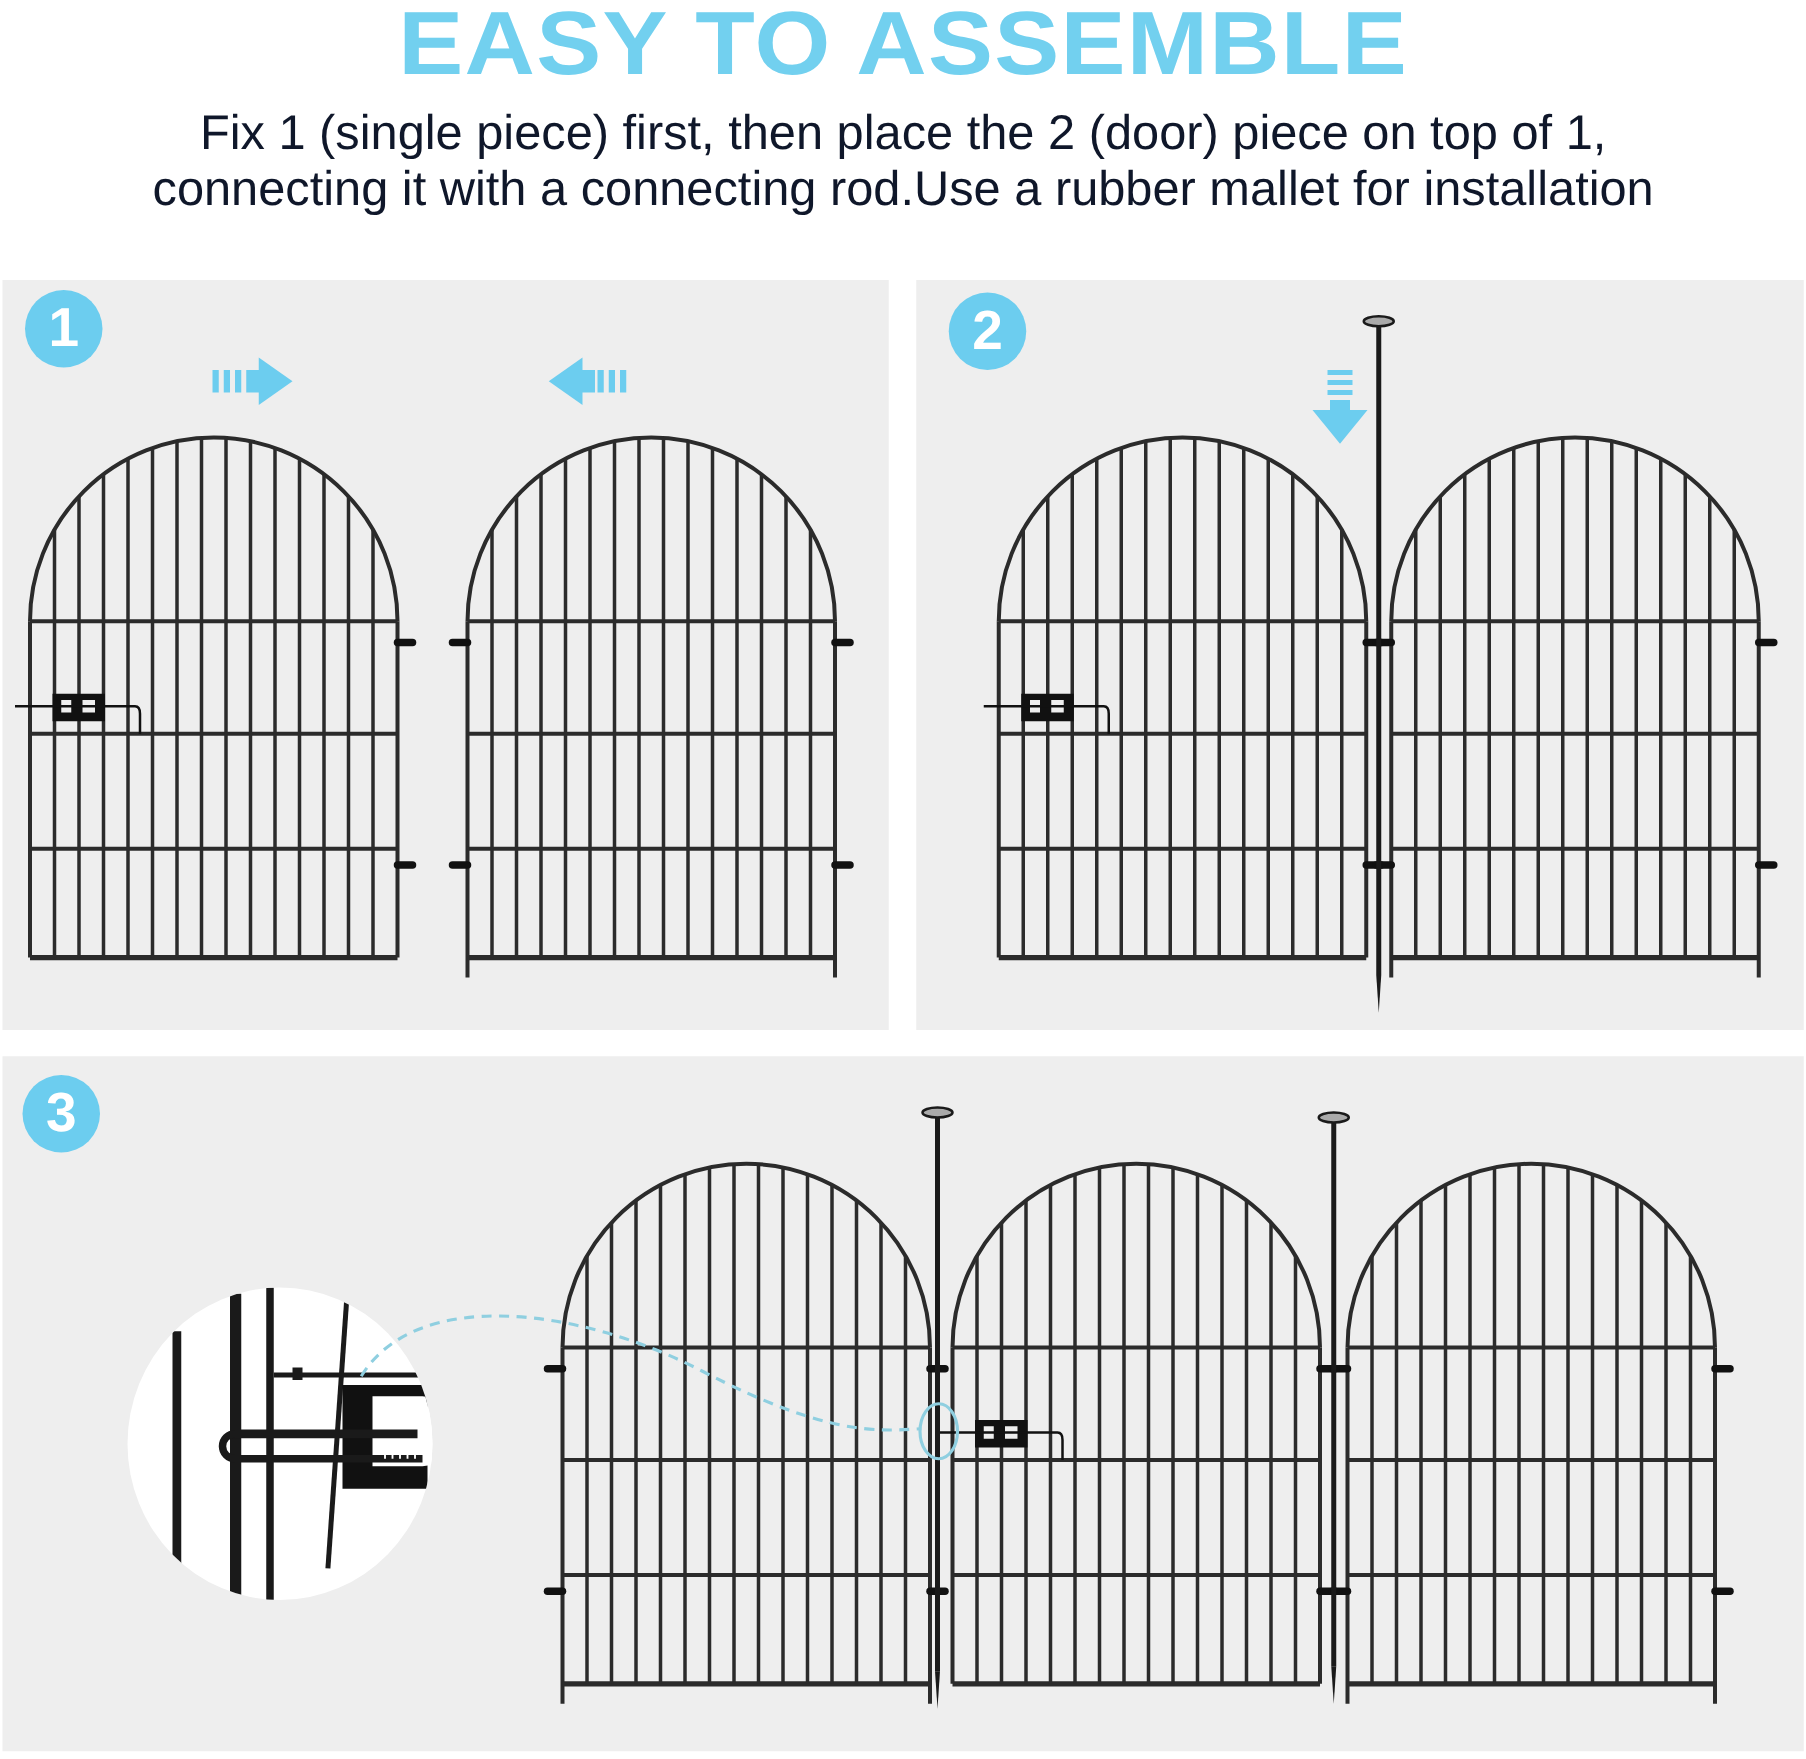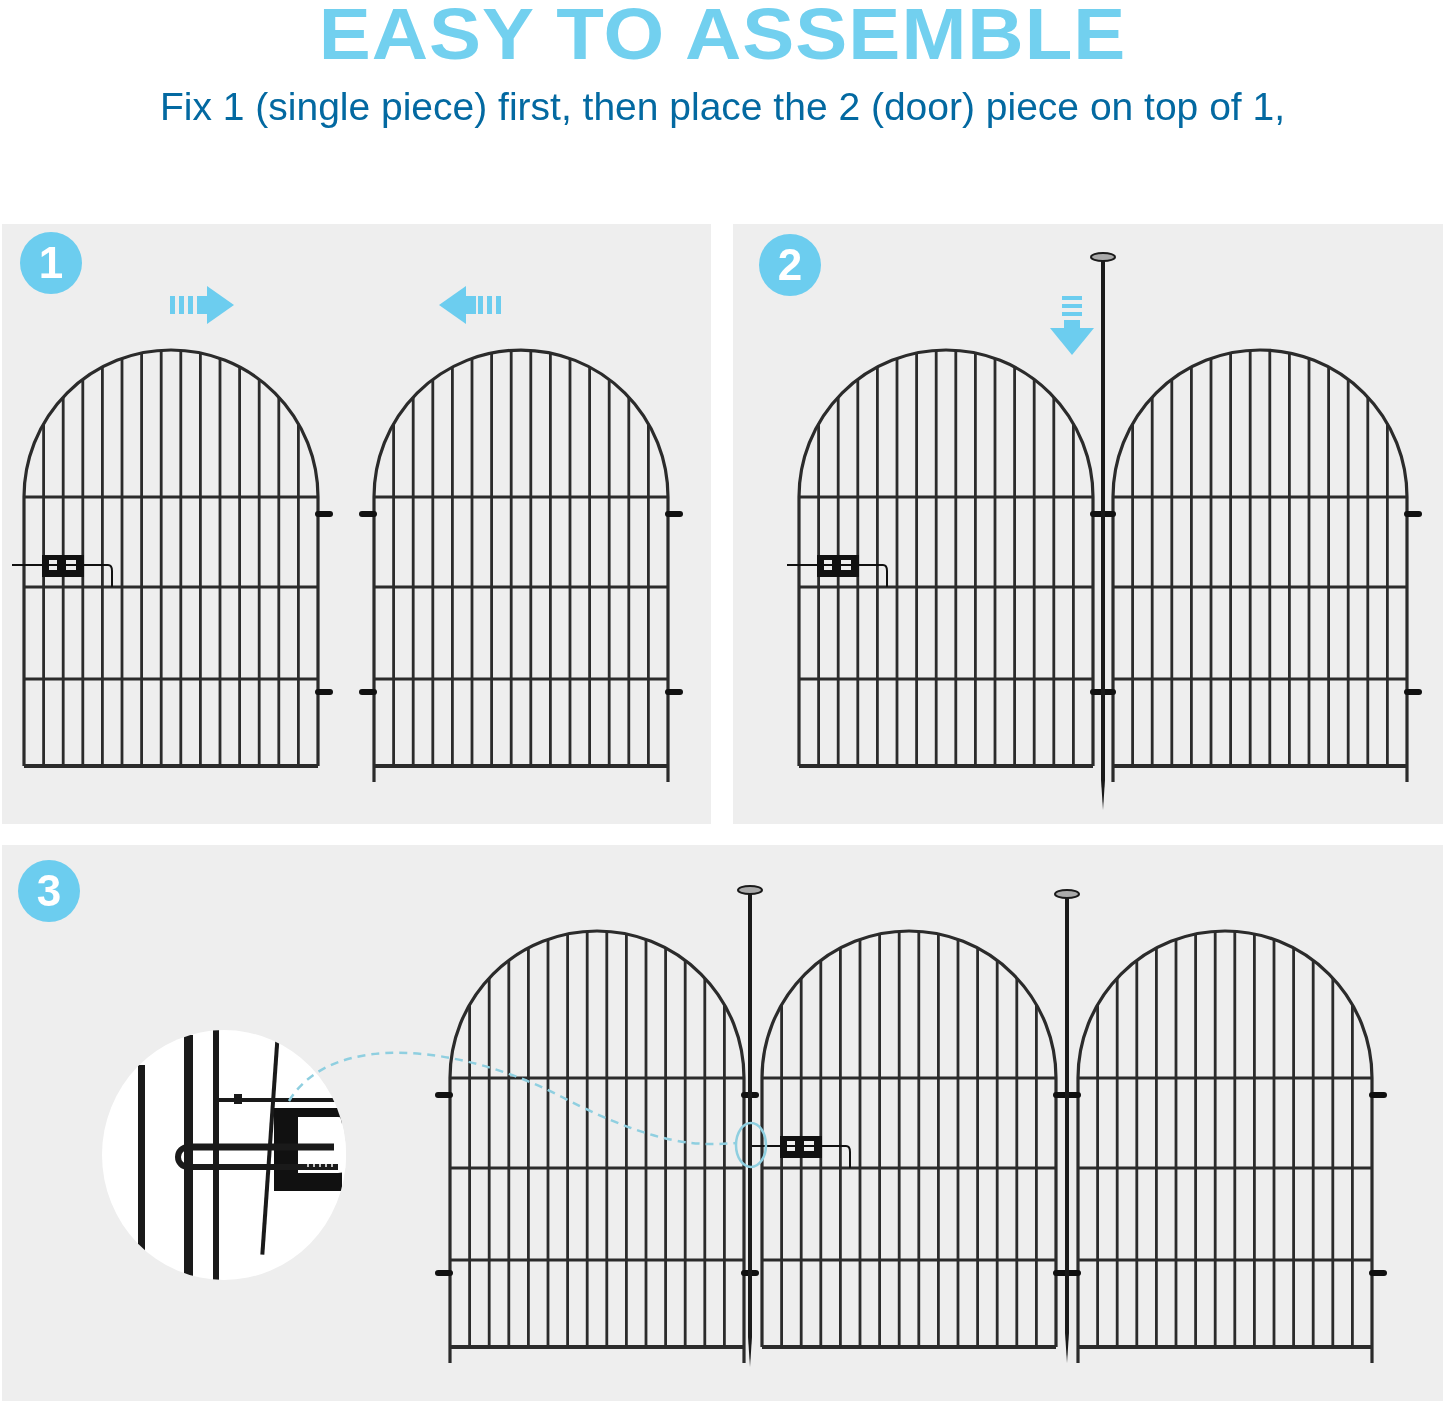--- a/index.html
+++ b/index.html
@@ -5,39 +5,40 @@
   html, body { margin:0; padding:0; background:#ffffff; }
   body { width:1445px; height:1407px; position:relative; overflow:hidden; font-family:"Liberation Sans", sans-serif; }
   .title {
     position:absolute; left:0; top:-8px; width:1445px; text-align:center;
     font-family:"Liberation Sans", sans-serif; font-weight:700;
     font-size:78px; letter-spacing:1px; color:#72d0ef; line-height:84px;
     transform:scaleY(0.92);
   }
   .subtitle {
     position:absolute; left:0; top:84px; width:1445px; text-align:center;
-    font-family:"Liberation Sans", sans-serif; font-size:39px; line-height:45px; color:#0369a1;
+    font-family:"Liberation Sans", sans-serif; font-size:39px; line-height:45px; color:#0f172a;
   }
   .panel { position:absolute; background:#eeeeee; }
   #panel1 { left:2px; top:224px; width:709px; height:600px; }
   #panel2 { left:733px; top:224px; width:710px; height:600px; }
   #panel3 { left:2px; top:845px; width:1441px; height:556px; }
   .badge {
     position:absolute; width:62px; height:62px; border-radius:50%;
     background:#6ccdef; color:#ffffff; font-weight:700; font-size:44px;
     line-height:62px; text-align:center; font-family:"Liberation Sans", sans-serif;
   }
   svg.art { position:absolute; left:0; top:0; overflow:visible; }
 </style>
 </head>
 <body>
 
 <div class="title">EASY TO ASSEMBLE</div>
 <div class="subtitle">
   <div>Fix 1 (single piece) first, then place the 2 (door) piece on top of 1,</div>
+  <div>connecting it with a connecting rod.Use a rubber mallet for installation</div>
 </div>
 
 <div class="panel" id="panel1">
   <div class="badge" style="left:18px;top:8px;">1</div>
   <svg class="art" width="709" height="600">
     <g fill="#6ccdef">
       <rect x="168" y="72" width="5" height="18"></rect>
         <rect x="177" y="72" width="5" height="18"></rect>
         <rect x="186" y="72" width="5" height="18"></rect>
       <rect x="195" y="72" width="12" height="18"></rect>

